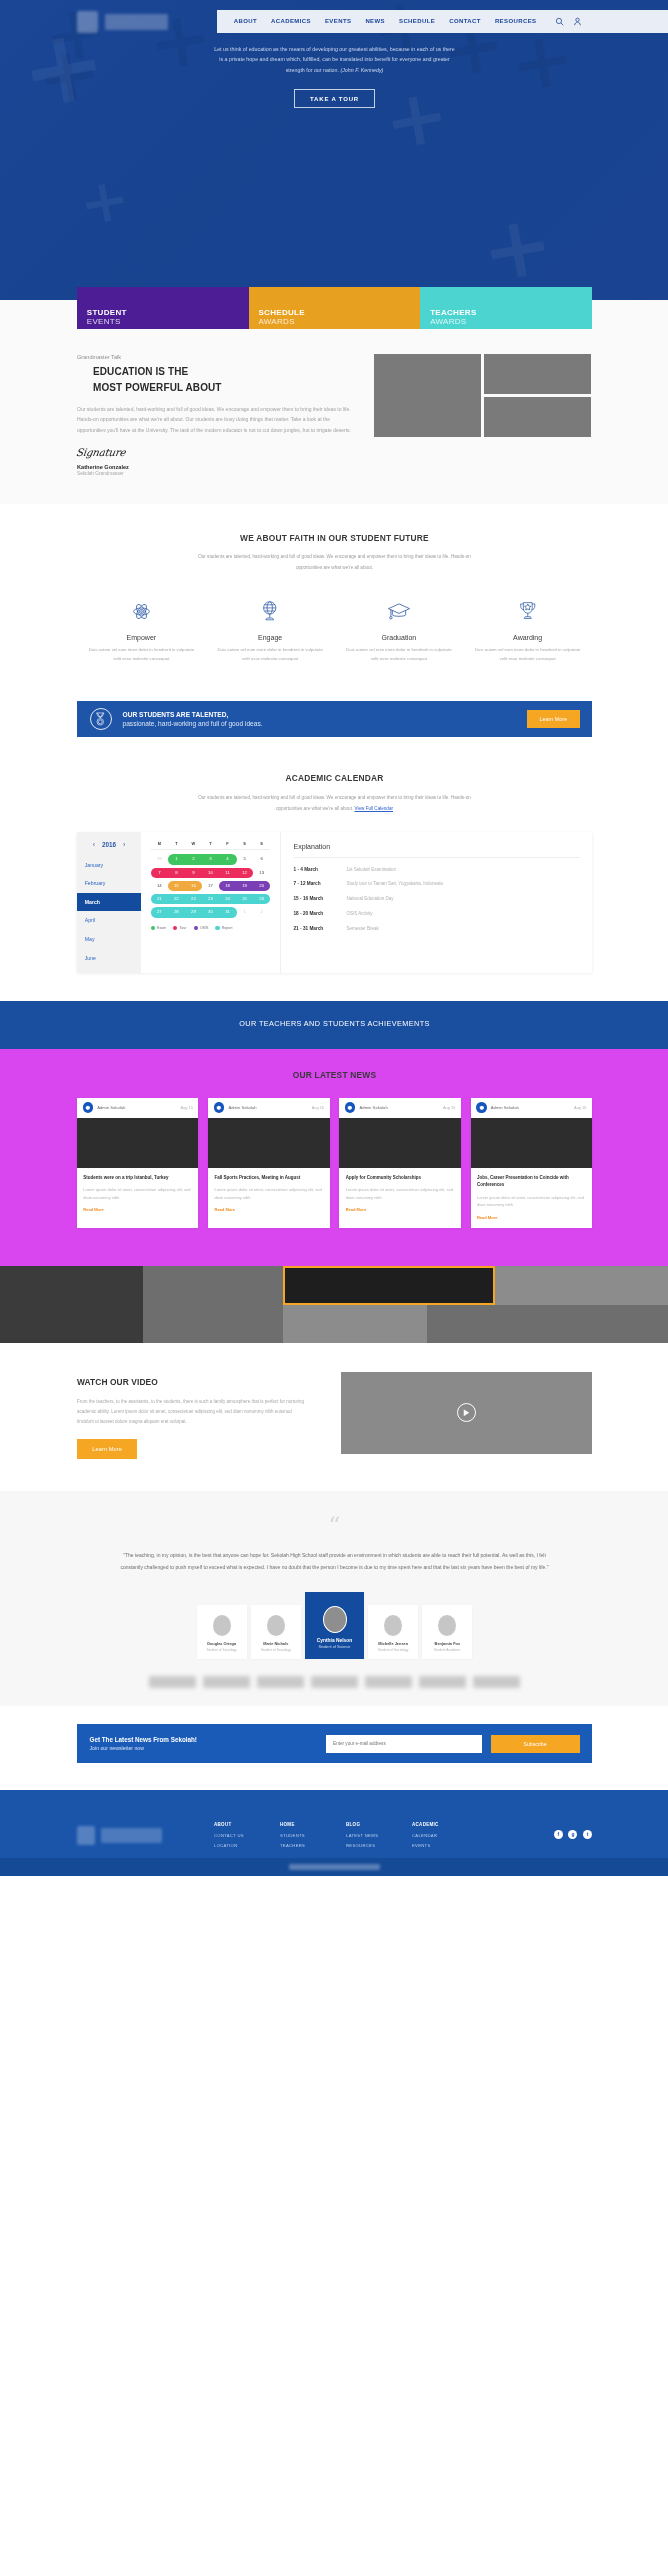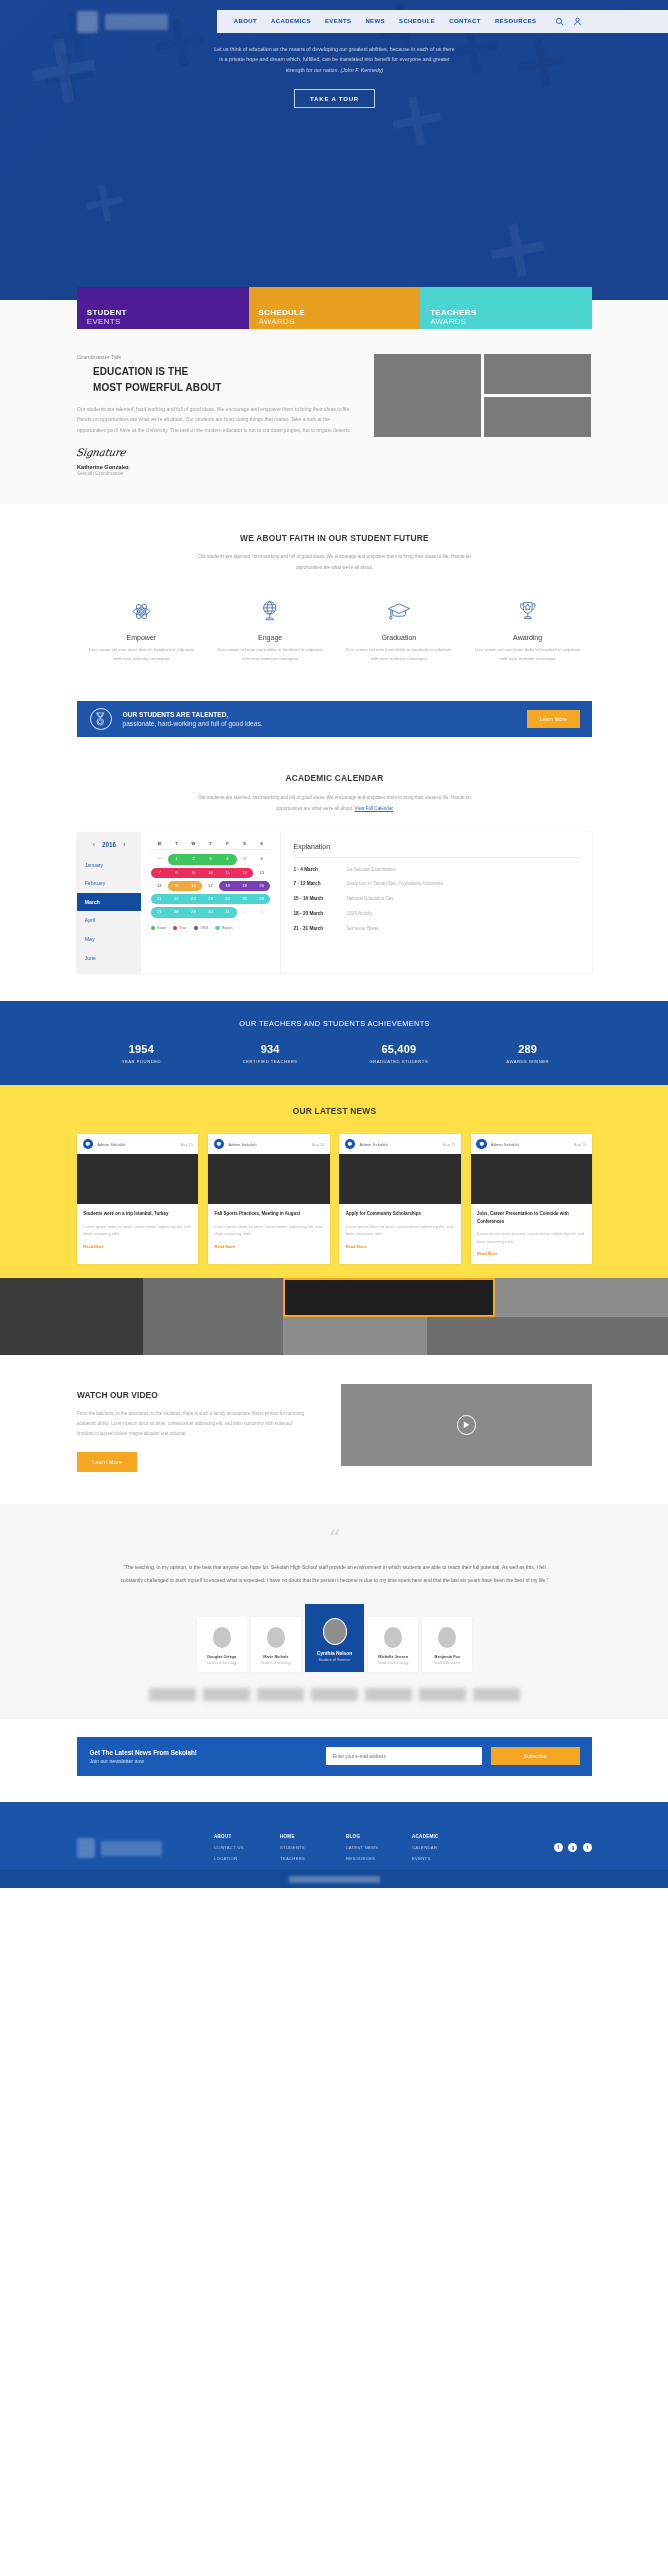--- a/index.html
+++ b/index.html
@@ -143,21 +143,21 @@
 
   
   .achieve { background: #1a4e9e; padding: 18px 0 21px; text-align: center;}
   .ach-title { font-size: 7.3px; color: #fff; letter-spacing: 0.4px; }
   .ach-row { display: flex; margin-top: 15.3px; }
   .ach { width: 129px; text-align: center; }
   .ach-num { font-size: 11px; font-weight: bold; color: #fff; letter-spacing: 0.2px;}
   .ach-lbl { margin-top: 4.2px; font-size: 4.2px; color: #dbe5f5; letter-spacing: 0.5px; }
 
   
-  .news { background: #fde047; padding: 21px 0 14px;}
+  .news { background: #d946ef; padding: 21px 0 38px;}
   .news-row { display: flex; gap: 9.8px; margin-top: 18px; }
   .ncard { width: 123px; background: #fff; box-shadow: 0 0.7px 2.8px rgba(0,0,0,.08); }
   .ncard-head { display: flex; align-items: center; padding: 4.9px 5.6px; gap: 4.2px;}
   .avatar-ring { width: 10.4px; height: 10.4px; border-radius: 50%; background: #1455c0;
                  display:flex;align-items:center;justify-content:center;color:#fff; flex:0 0 auto;}
   .ncard-author { font-size: 4.2px; color: #6a6a6a; flex: 1;}
   .ncard-date { font-size: 3.9px; color: #b2b2b2; }
   .ncard-img { height: 50px; background: #2d2d2d; }
   .ncard-body { padding: 6.3px 6.3px 7.7px; }
   .ncard-title { font-size: 4.5px; font-weight: bold; color: #2b2b2b; line-height: 1.65;}
@@ -538,38 +538,20 @@
             <div class="exp-desc">Semester Break</div>
           </div>
         </div>
 
       </div>
     </div>
   </section>
 
   <section class="achieve">
     <div class="ach-title">OUR TEACHERS AND STUDENTS ACHIEVEMENTS</div>
-    <div class="container ach-row">
-      <div class="ach">
-        <div class="ach-num">1954</div>
-        <div class="ach-lbl">YEAR FOUNDED</div>
-      </div>
-      <div class="ach">
-        <div class="ach-num">934</div>
-        <div class="ach-lbl">CERTIFIED TEACHERS</div>
-      </div>
-      <div class="ach">
-        <div class="ach-num">65,409</div>
-        <div class="ach-lbl">GRADUATED STUDENTS</div>
-      </div>
-      <div class="ach">
-        <div class="ach-num">289</div>
-        <div class="ach-lbl">AWARDS WINNER</div>
-      </div>
-    </div>
   </section>
 
   <section class="news">
     <div class="container">
       <h2 class="sec-title">OUR LATEST NEWS</h2>
       <div class="news-row">
 
         <div class="ncard">
           <div class="ncard-head">
             <div class="avatar-ring">

